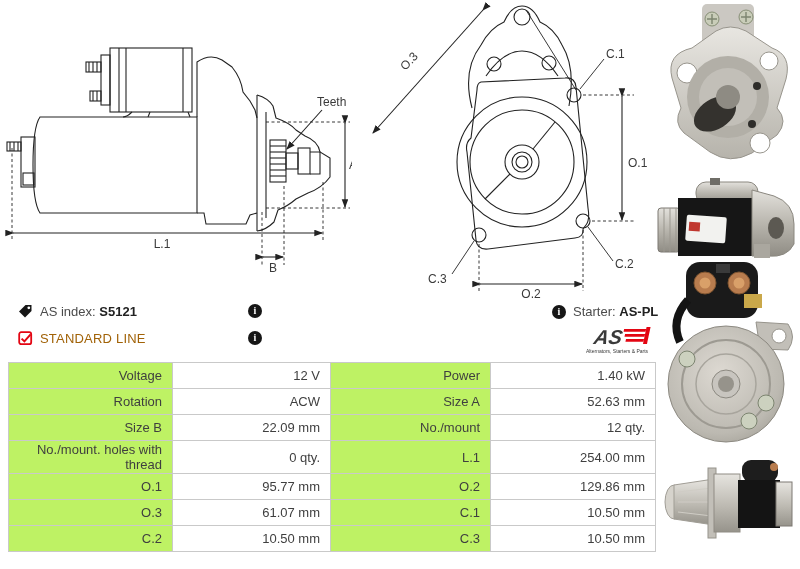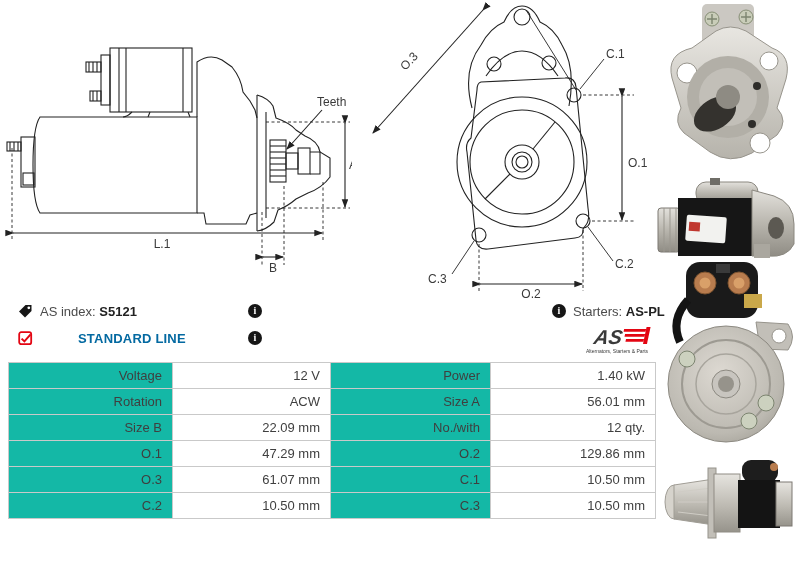--- a/index.html
+++ b/index.html
@@ -7,34 +7,34 @@
         font-family:"Liberation Sans",sans-serif;color:#3f3f3f;}
 
   
   .drawing{position:absolute;top:0;}
   .drawing-side{left:0;}
   .drawing-front{left:352px;}
   svg text{font-family:"Liberation Sans",sans-serif;fill:#3a3a3a;}
 
   
   .info-item{position:absolute;font-size:13px;color:#4b4b4b;white-space:nowrap;
-             display:flex;align-items:flex-start;gap:7px;}
+             display:flex;align-items:flex-end;gap:7px;}
   .info-item b{color:#222;}
   .icon-badge{display:inline-flex;width:14px;height:14px;border-radius:50%;
               background:#161616;color:#fff;align-items:center;justify-content:center;
               font:bold 10px/14px "Liberation Serif",serif;flex:0 0 14px;}
-  .standard-line{color:#0369a1;font-weight:bold;letter-spacing:.2px;margin-left:38px;}
+  .standard-line{color:#a16207;font-weight:normal;letter-spacing:.2px;}
   .aspl-logo{position:absolute;left:581px;top:325px;}
 
   
   .spec-table{position:absolute;left:8px;top:362px;width:647px;border-collapse:collapse;
               font-size:13px;color:#3f3f3f;table-layout:fixed;}
   .spec-table td{border:1px solid #c9c9c9;text-align:right;padding:1px 10px;height:23px;
                  line-height:15px;}
-  .spec-table td.label-cell{background:#14b8a6;}
+  .spec-table td.label-cell{background:#bef264;}
   .spec-table td.value-cell{background:#ffffff;}
 
   
   .photo{position:absolute;left:656px;width:144px;}
 </style>
 </head>
 <body>
 
 <div class="page">
 
@@ -186,21 +186,21 @@
   <div class="info-item" style="left:248px;top:304px;">
     <span class="icon-badge">i</span>
   </div>
 
   <div class="info-item" style="left:248px;top:331px;">
     <span class="icon-badge">i</span>
   </div>
 
   <div class="info-item" style="left:552px;top:304px;">
     <span class="icon-badge">i</span>
-    <span><span>Starters:</span>&nbsp;<b>AS-PL</b></span>
+    <span><span>Starter:</span>&nbsp;<b>AS-PL</b></span>
   </div>
 
   <svg class="aspl-logo" width="72" height="34" viewBox="0 0 72 34">
     <g transform="skewX(-12)">
       <text x="16" y="19" font-size="20" font-weight="bold" font-style="italic" fill="#e30613">AS</text>
       <rect x="44" y="4" width="22" height="2.8" fill="#e30613"></rect>
       <rect x="46" y="9" width="20" height="2.8" fill="#e30613"></rect>
       <rect x="48" y="14" width="18" height="2.8" fill="#e30613"></rect>
       <rect x="66" y="2" width="4" height="17" fill="#e30613"></rect>
     </g>
@@ -218,31 +218,37 @@
         <tr>
           <td class="label-cell">Voltage</td>
           <td class="value-cell">12 V</td>
           <td class="label-cell">Power</td>
           <td class="value-cell">1.40 kW</td>
         </tr>
         <tr>
           <td class="label-cell">Rotation</td>
           <td class="value-cell">ACW</td>
           <td class="label-cell">Size A</td>
-          <td class="value-cell">56.01 mm</td>
+          <td class="value-cell">52.63 mm</td>
         </tr>
         <tr>
           <td class="label-cell">Size B</td>
           <td class="value-cell">22.09 mm</td>
-          <td class="label-cell">No./with</td>
+          <td class="label-cell">No./mount</td>
           <td class="value-cell">12 qty.</td>
         </tr>
         <tr>
+          <td class="label-cell">No./mount. holes with thread</td>
+          <td class="value-cell">0 qty.</td>
+          <td class="label-cell">L.1</td>
+          <td class="value-cell">254.00 mm</td>
+        </tr>
+        <tr>
           <td class="label-cell">O.1</td>
-          <td class="value-cell">47.29 mm</td>
+          <td class="value-cell">95.77 mm</td>
           <td class="label-cell">O.2</td>
           <td class="value-cell">129.86 mm</td>
         </tr>
         <tr>
           <td class="label-cell">O.3</td>
           <td class="value-cell">61.07 mm</td>
           <td class="label-cell">C.1</td>
           <td class="value-cell">10.50 mm</td>
         </tr>
         <tr>

